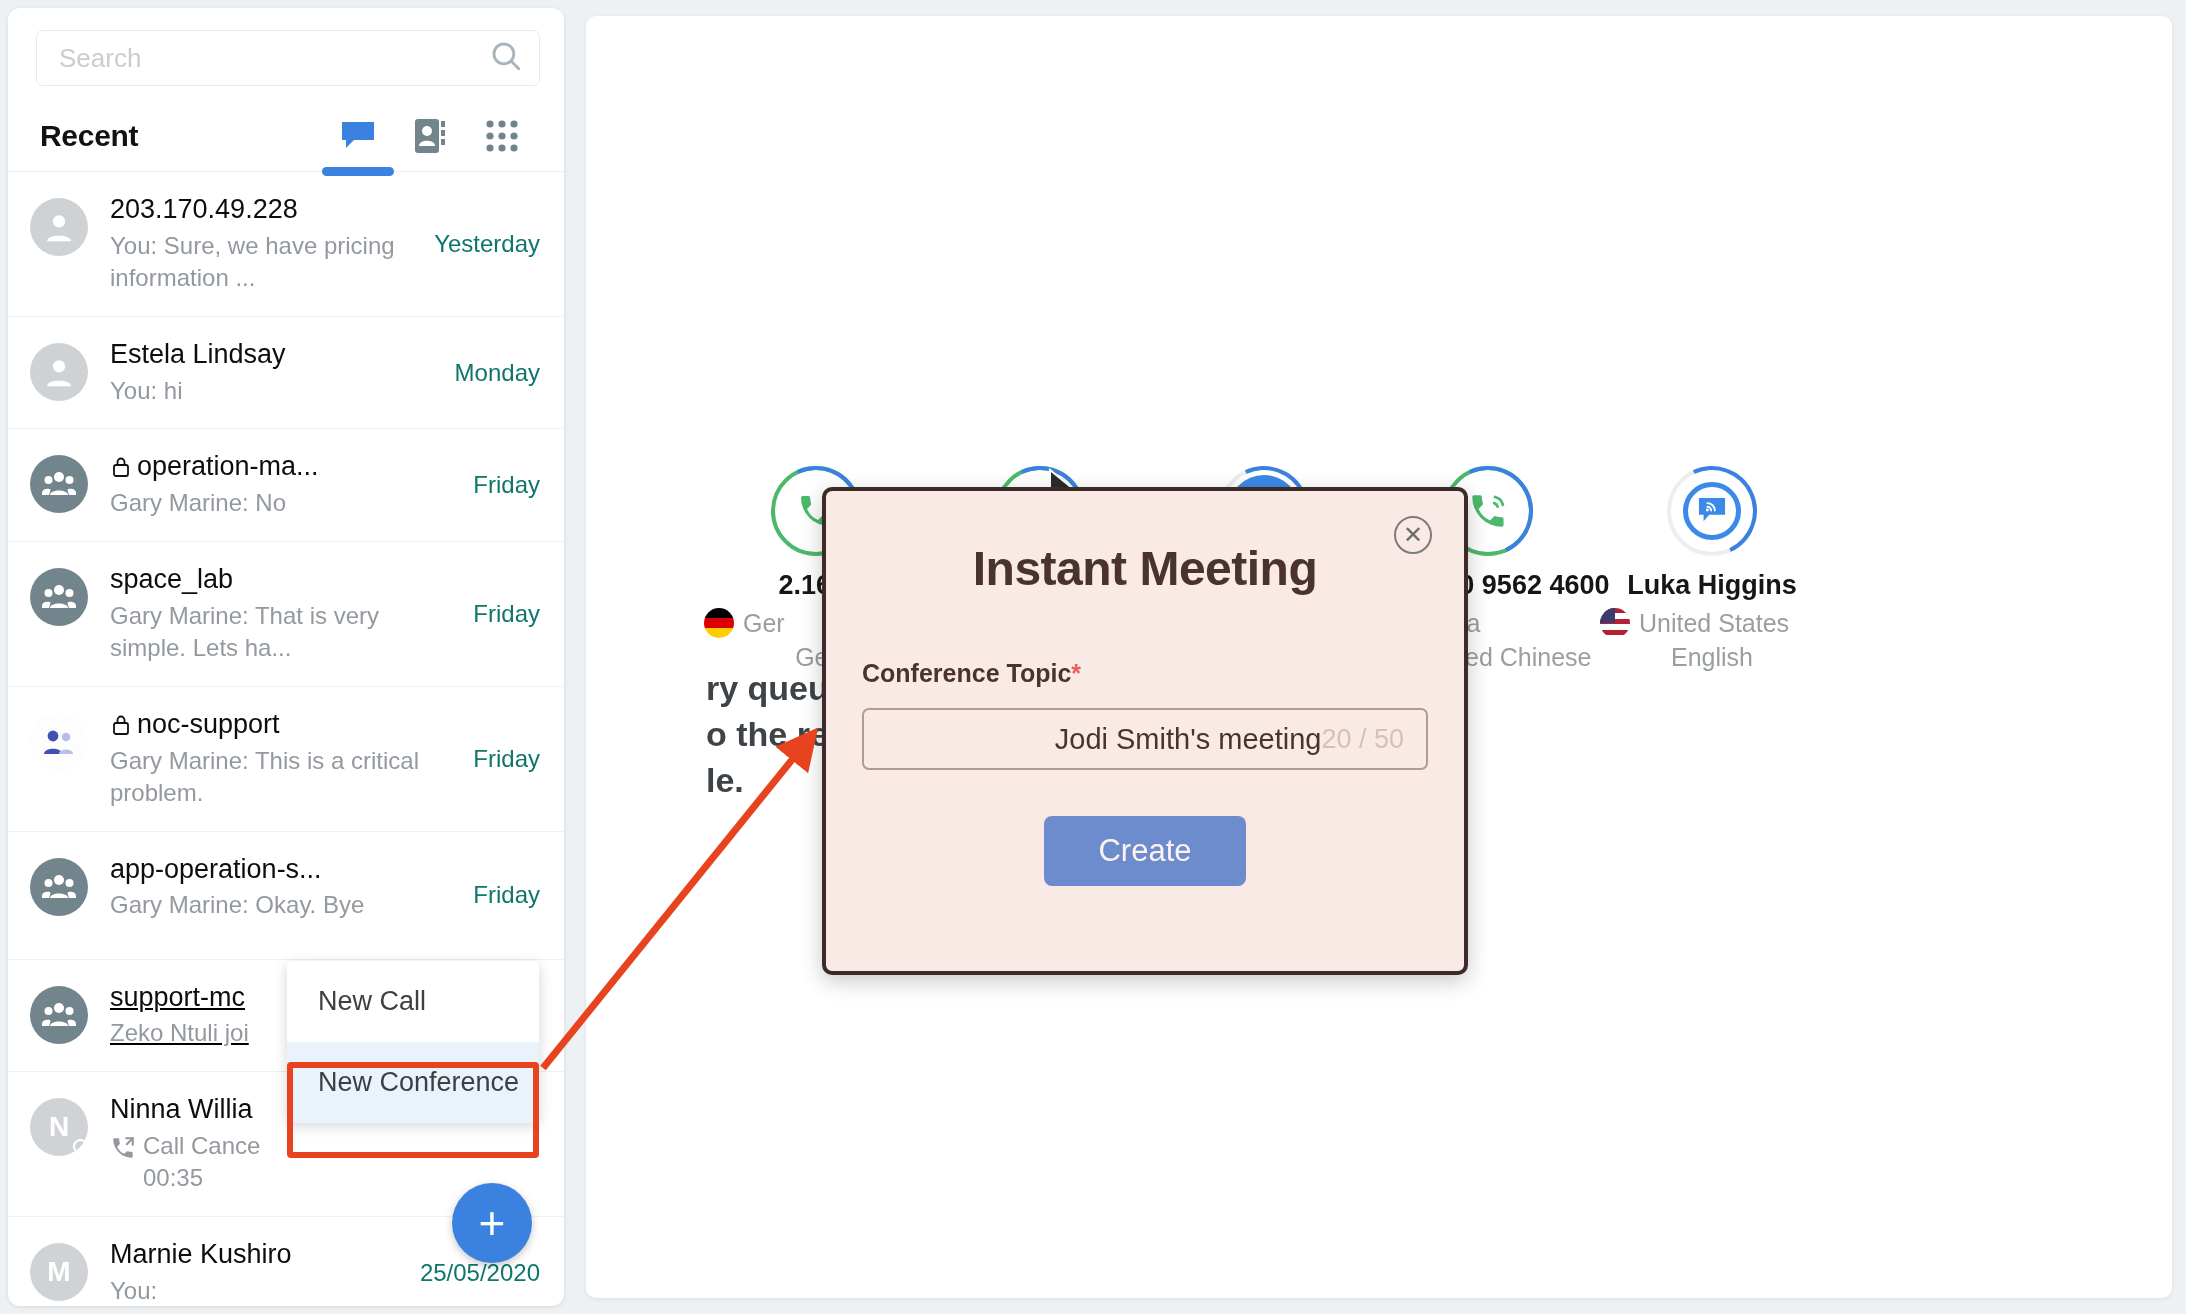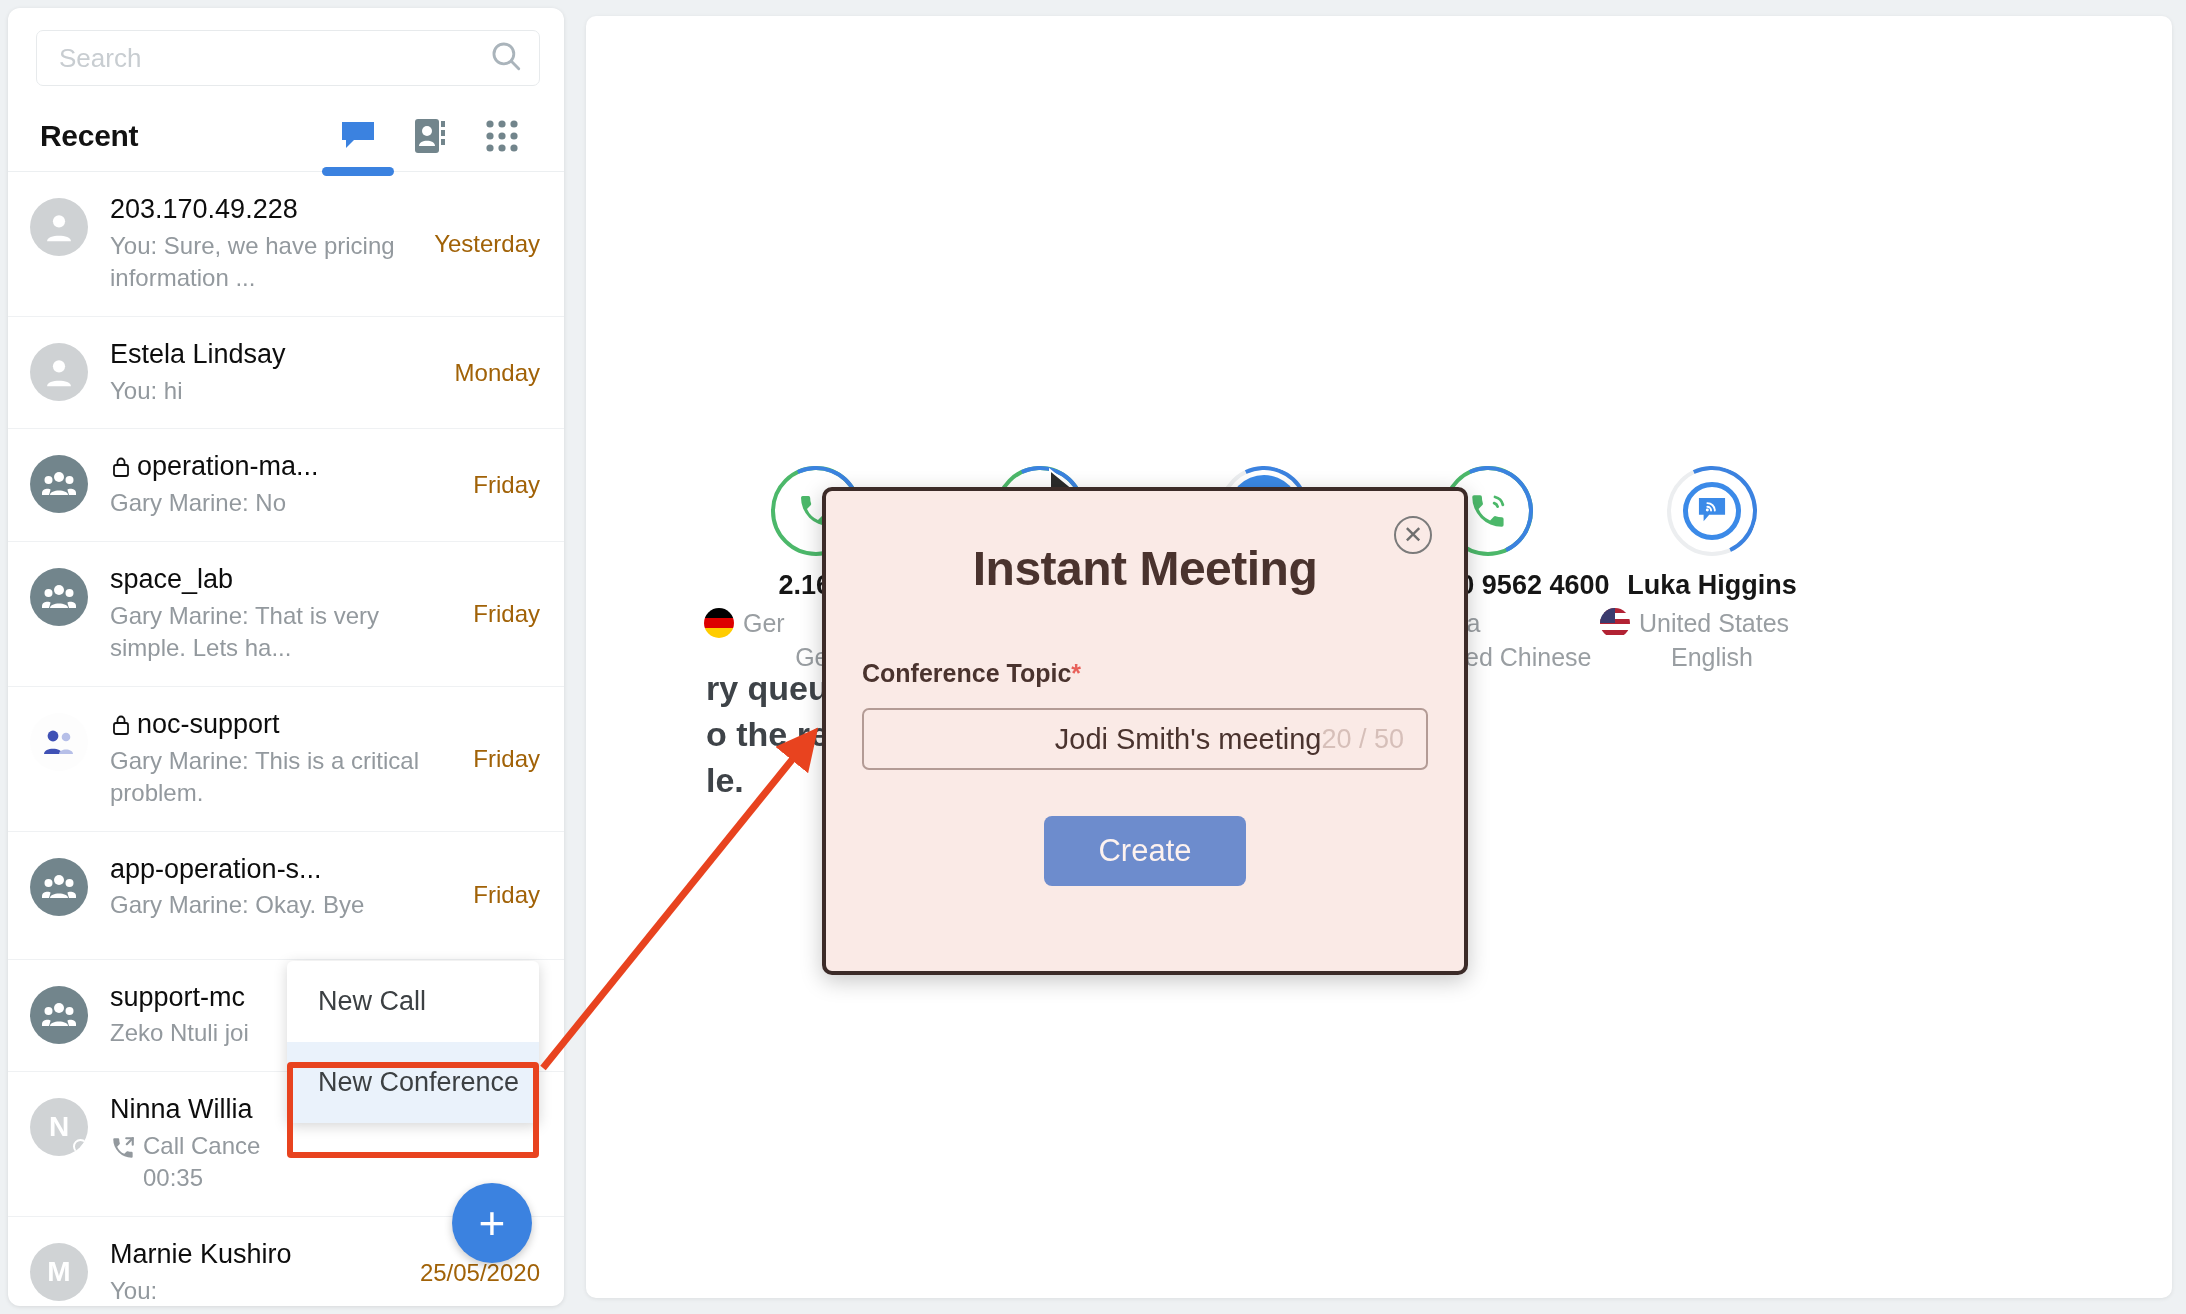--- a/index.html
+++ b/index.html
@@ -79,21 +79,21 @@
   .convo-title {
     font-size: 27px; color: #0d0d0d; line-height: 1.18;
     white-space: nowrap; overflow: hidden;
     display: flex; align-items: center; gap: 5px;
   }
   .convo-sub {
     font-size: 24px; color: #93999e; line-height: 1.33; margin-top: 4px;
     display: flex; align-items: flex-start; gap: 7px;
   }
   .convo-sub .txt { display:block; }
-  .convo-time { font-size: 24px; color: #a16207; white-space: nowrap; align-self: center; }
+  .convo-time { font-size: 24px; color: #0f766e; white-space: nowrap; align-self: center; }
 
   
   .ctxmenu {
     position: absolute; left: 287px; top: 961px;
     width: 252px;
     background: #ffffff;
     border-radius: 6px;
     box-shadow: 0 3px 14px rgba(0,0,0,0.17);
     z-index: 40;
   }
@@ -395,21 +395,21 @@
         </div>
         <div class="convo-body">
           <div class="convo-title">app-operation-s...</div>
           <div class="convo-sub">
               <span class="txt">Gary Marine: Okay. Bye</span>
             </div>
         </div>
         <div class="convo-time">Friday</div>
       </div>
 
-      <div class="convo" style="min-height:94px;">
+      <div class="convo" style="min-height:94px;text-decoration:underline;">
         <div class="avatar group">
           <svg width="34" height="30" viewBox="0 0 34 30" fill="#fff">
             <circle cx="17" cy="8" r="5"></circle>
               <circle cx="6.5" cy="11" r="4"></circle>
               <circle cx="27.5" cy="11" r="4"></circle>
             <path d="M8 26c0-6 18-6 18 0z"></path>
               <path d="M0 24c0-4.5 7-5.2 8.6-3.2L7 26H0z"></path>
               <path d="M34 24c0-4.5-7-5.2-8.6-3.2L27 26h7z"></path>
           </svg>
         </div>

